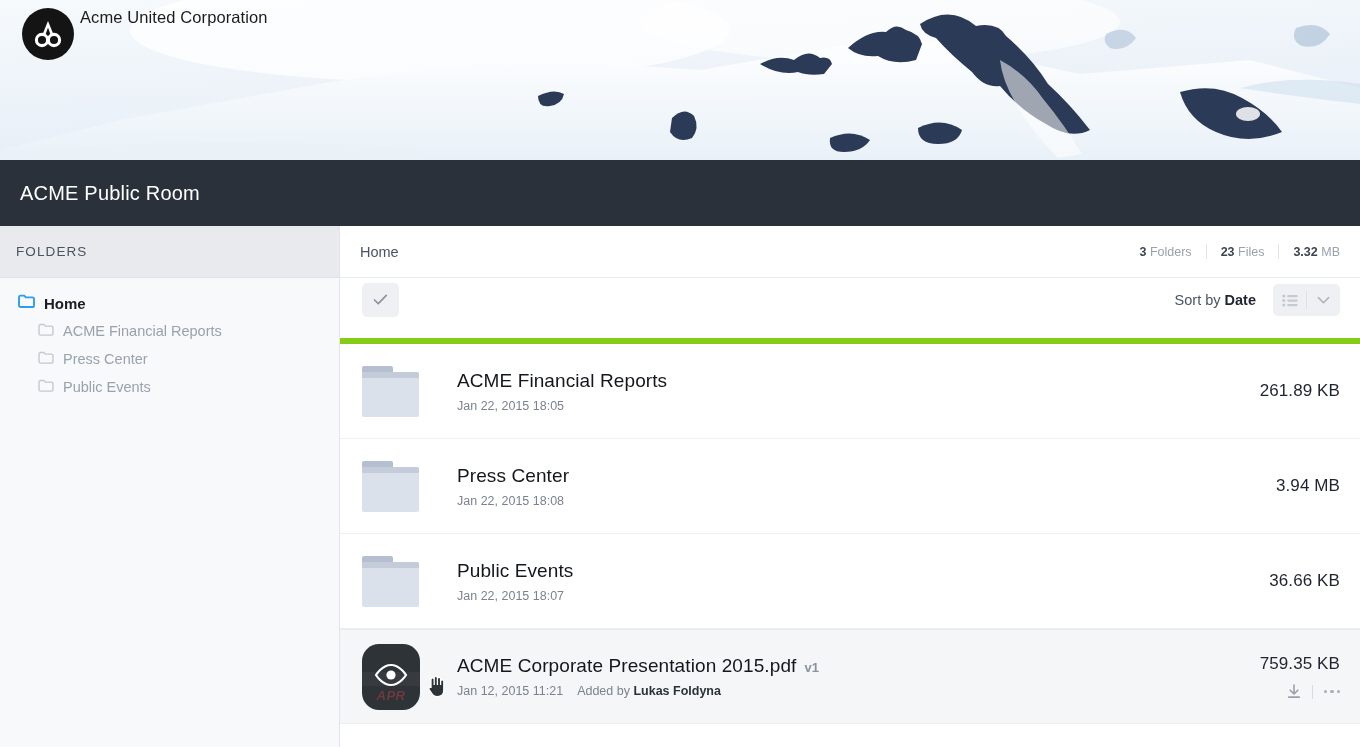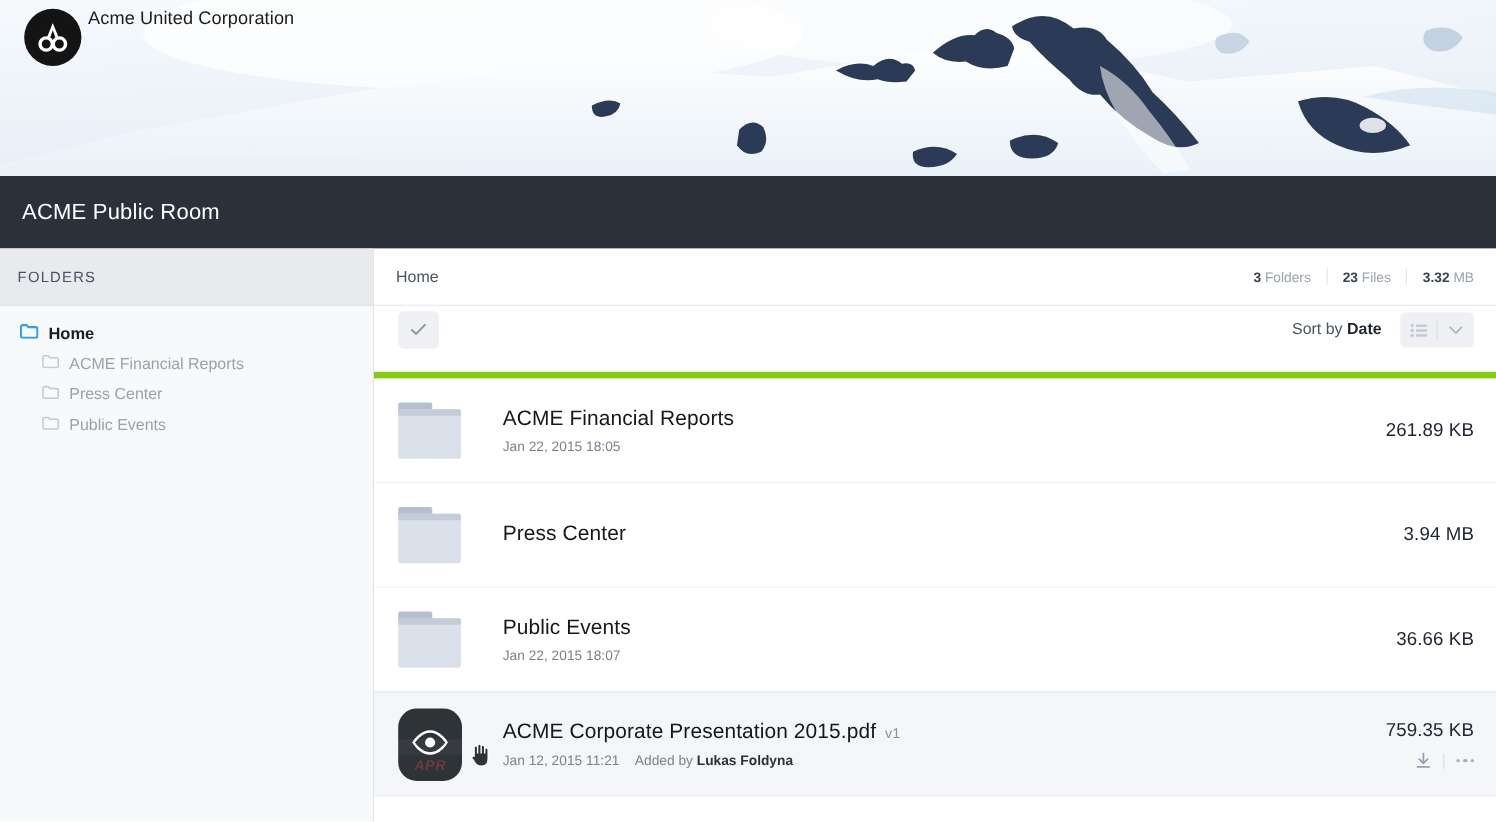--- a/index.html
+++ b/index.html
@@ -155,21 +155,21 @@
   .cursor-hand {
     position: absolute; left: 86px; top: 44px; z-index: 6;
     pointer-events: none;
   }
 
   .meta-cell { flex: 1; min-width: 0; padding-left: 13px; }
   .file-name {
     font-size: 19px; color: #14171c; font-weight: 400; letter-spacing: .1px;
     display: flex; align-items: baseline; gap: 8px;
   }
-  .ver { font-size: 13px; color: #8a929e; font-weight: 400; }
+  .ver { font-size: 13px; color: #8a929e; font-weight: 700; }
   .file-sub {
     margin-top: 7px; font-size: 12.5px; color: #7b838f;
     display: flex; align-items: center; gap: 14px;
   }
   .added-by b { color: #2b313b; font-weight: 700; }
 
   .size-cell { text-align: right; flex: 0 0 auto; }
   .file-size { font-size: 17px; color: #1f2430; letter-spacing: .1px; }
   .row-actions {
     margin-top: 10px; display: flex; align-items: center;
@@ -350,20 +350,23 @@
           <div class="folder-ico">
             <div class="tab"></div>
               <div class="body"></div>
               <div class="lip"></div>
           </div>
         </div>
         <div class="meta-cell">
           <div class="file-name">
               <span>Press Center</span>
             </div>
+          <div class="file-sub">
+            <span>Jan 22, 2015 18:08</span>
+          </div>
         </div>
         <div class="size-cell">
           <div class="file-size">3.94 MB</div>
         </div>
       </div>
 
       <div class="file-row">
         <div class="thumb-cell">
           <div class="folder-ico">
             <div class="tab"></div>

